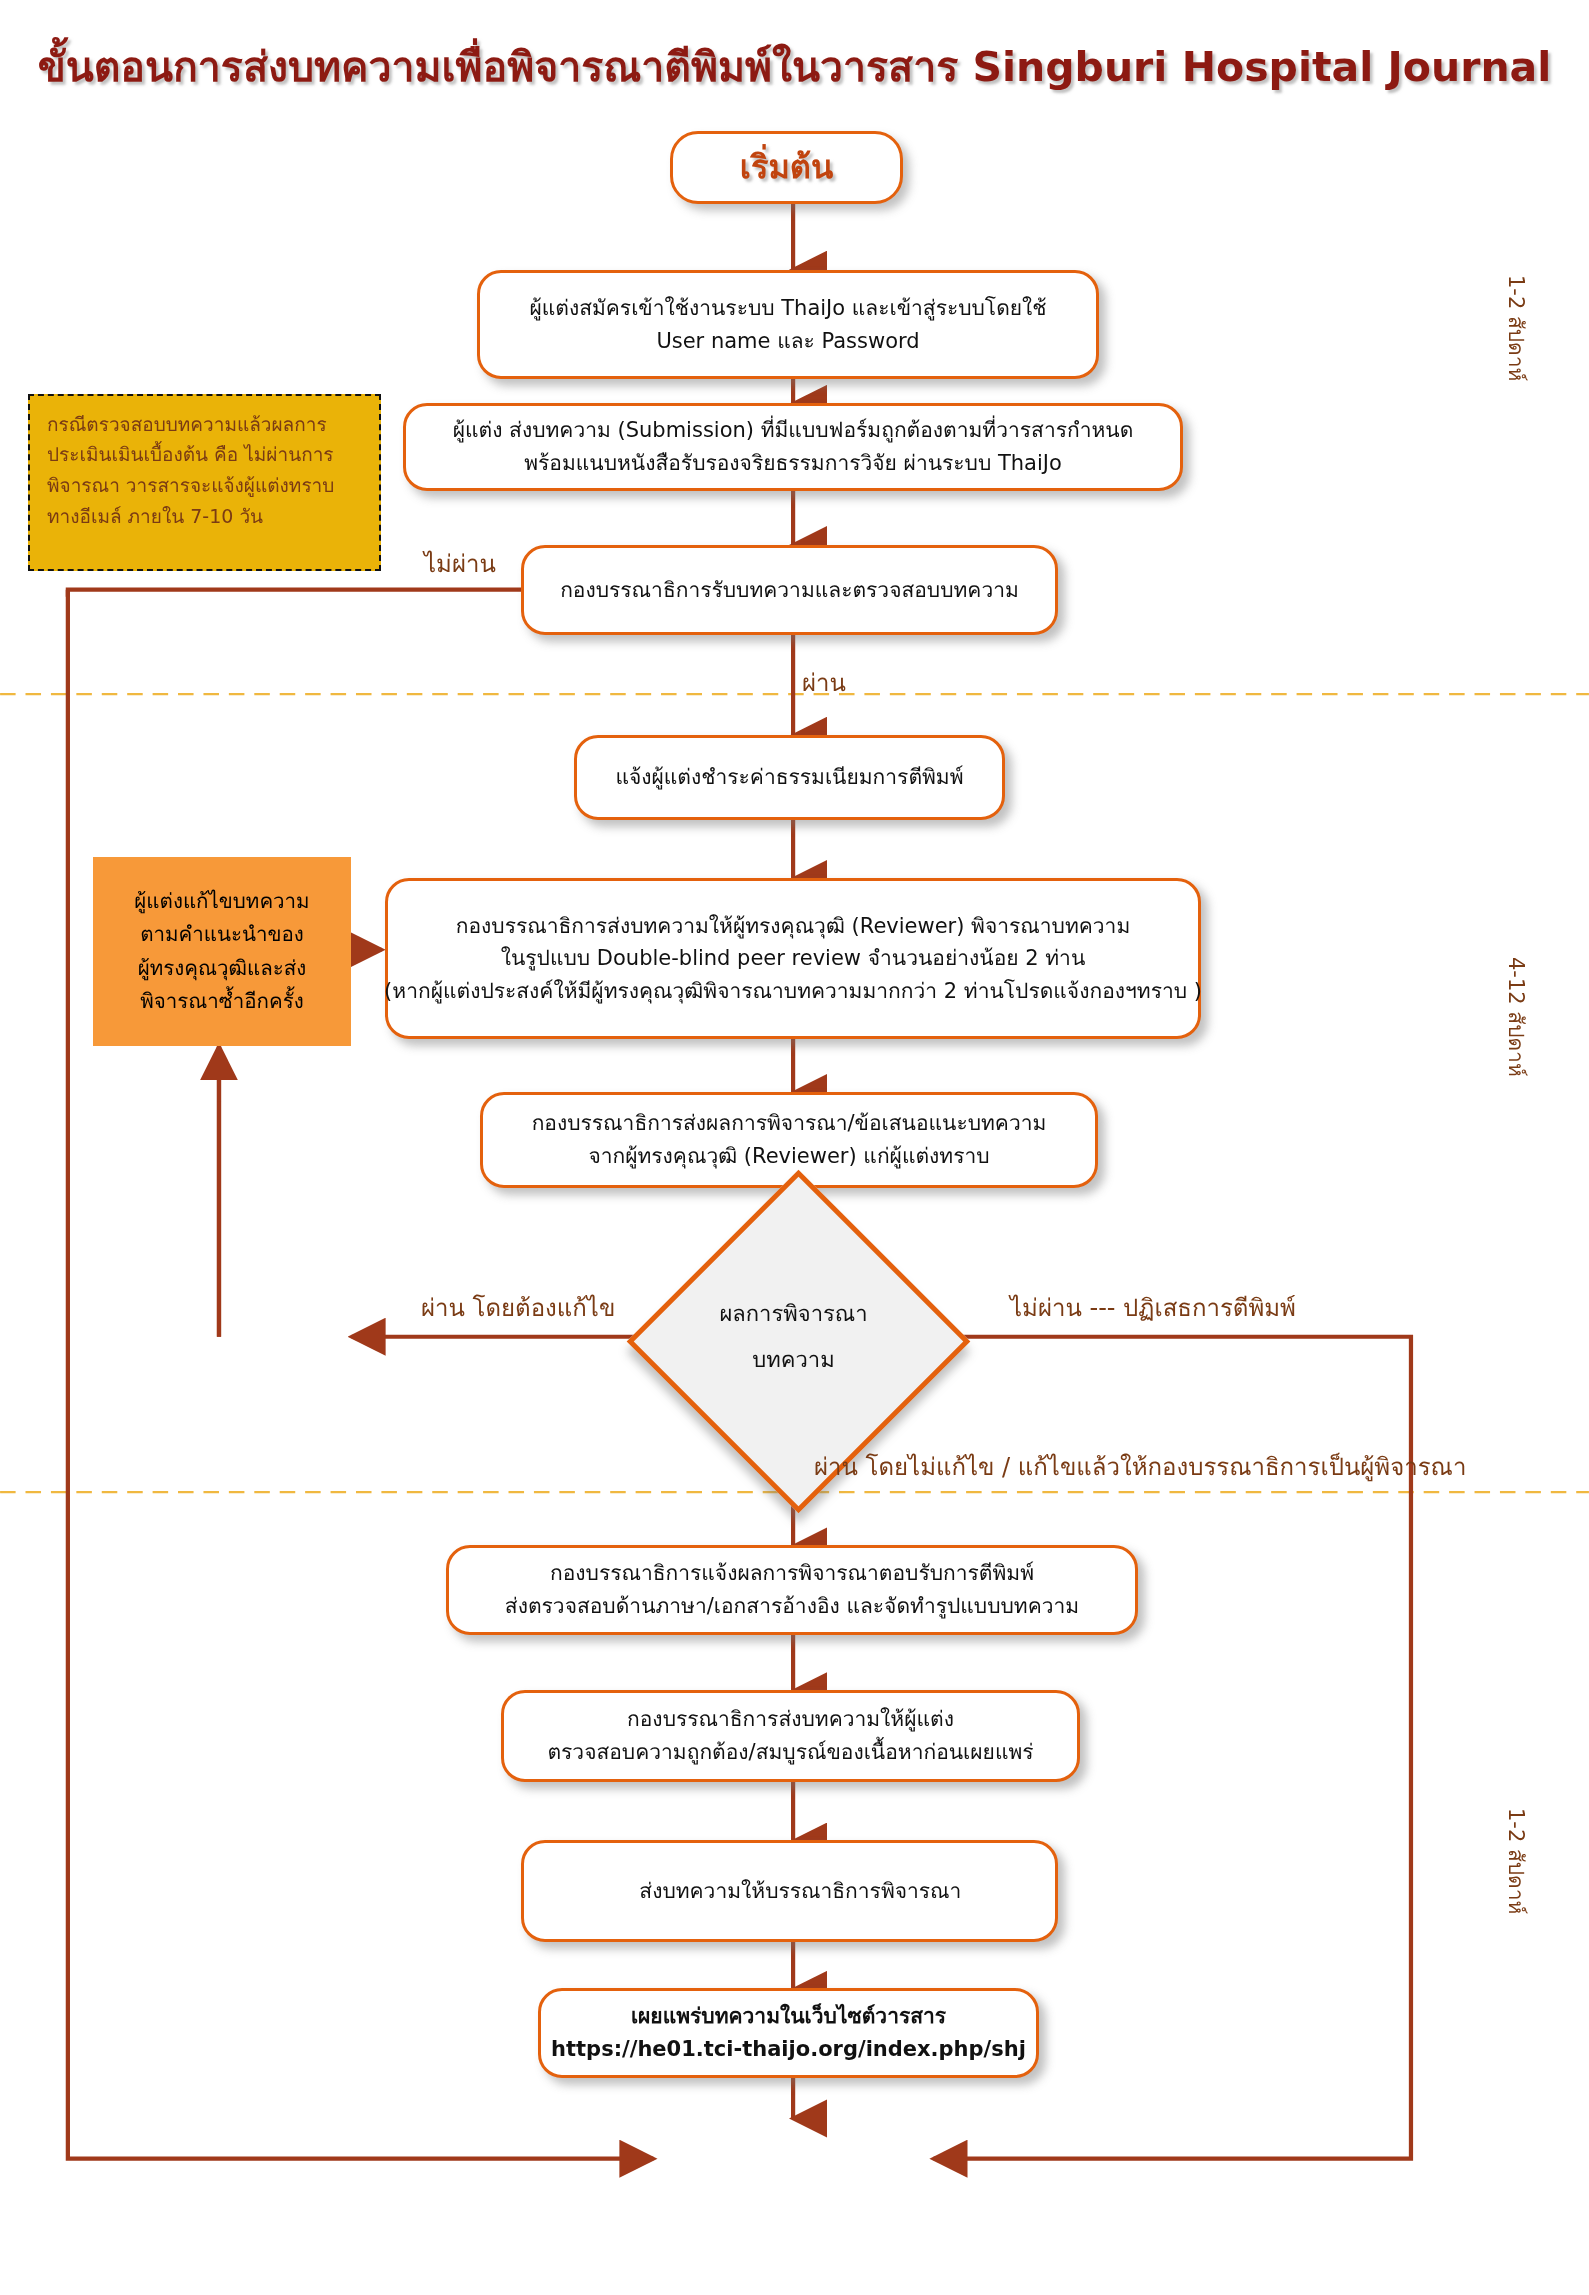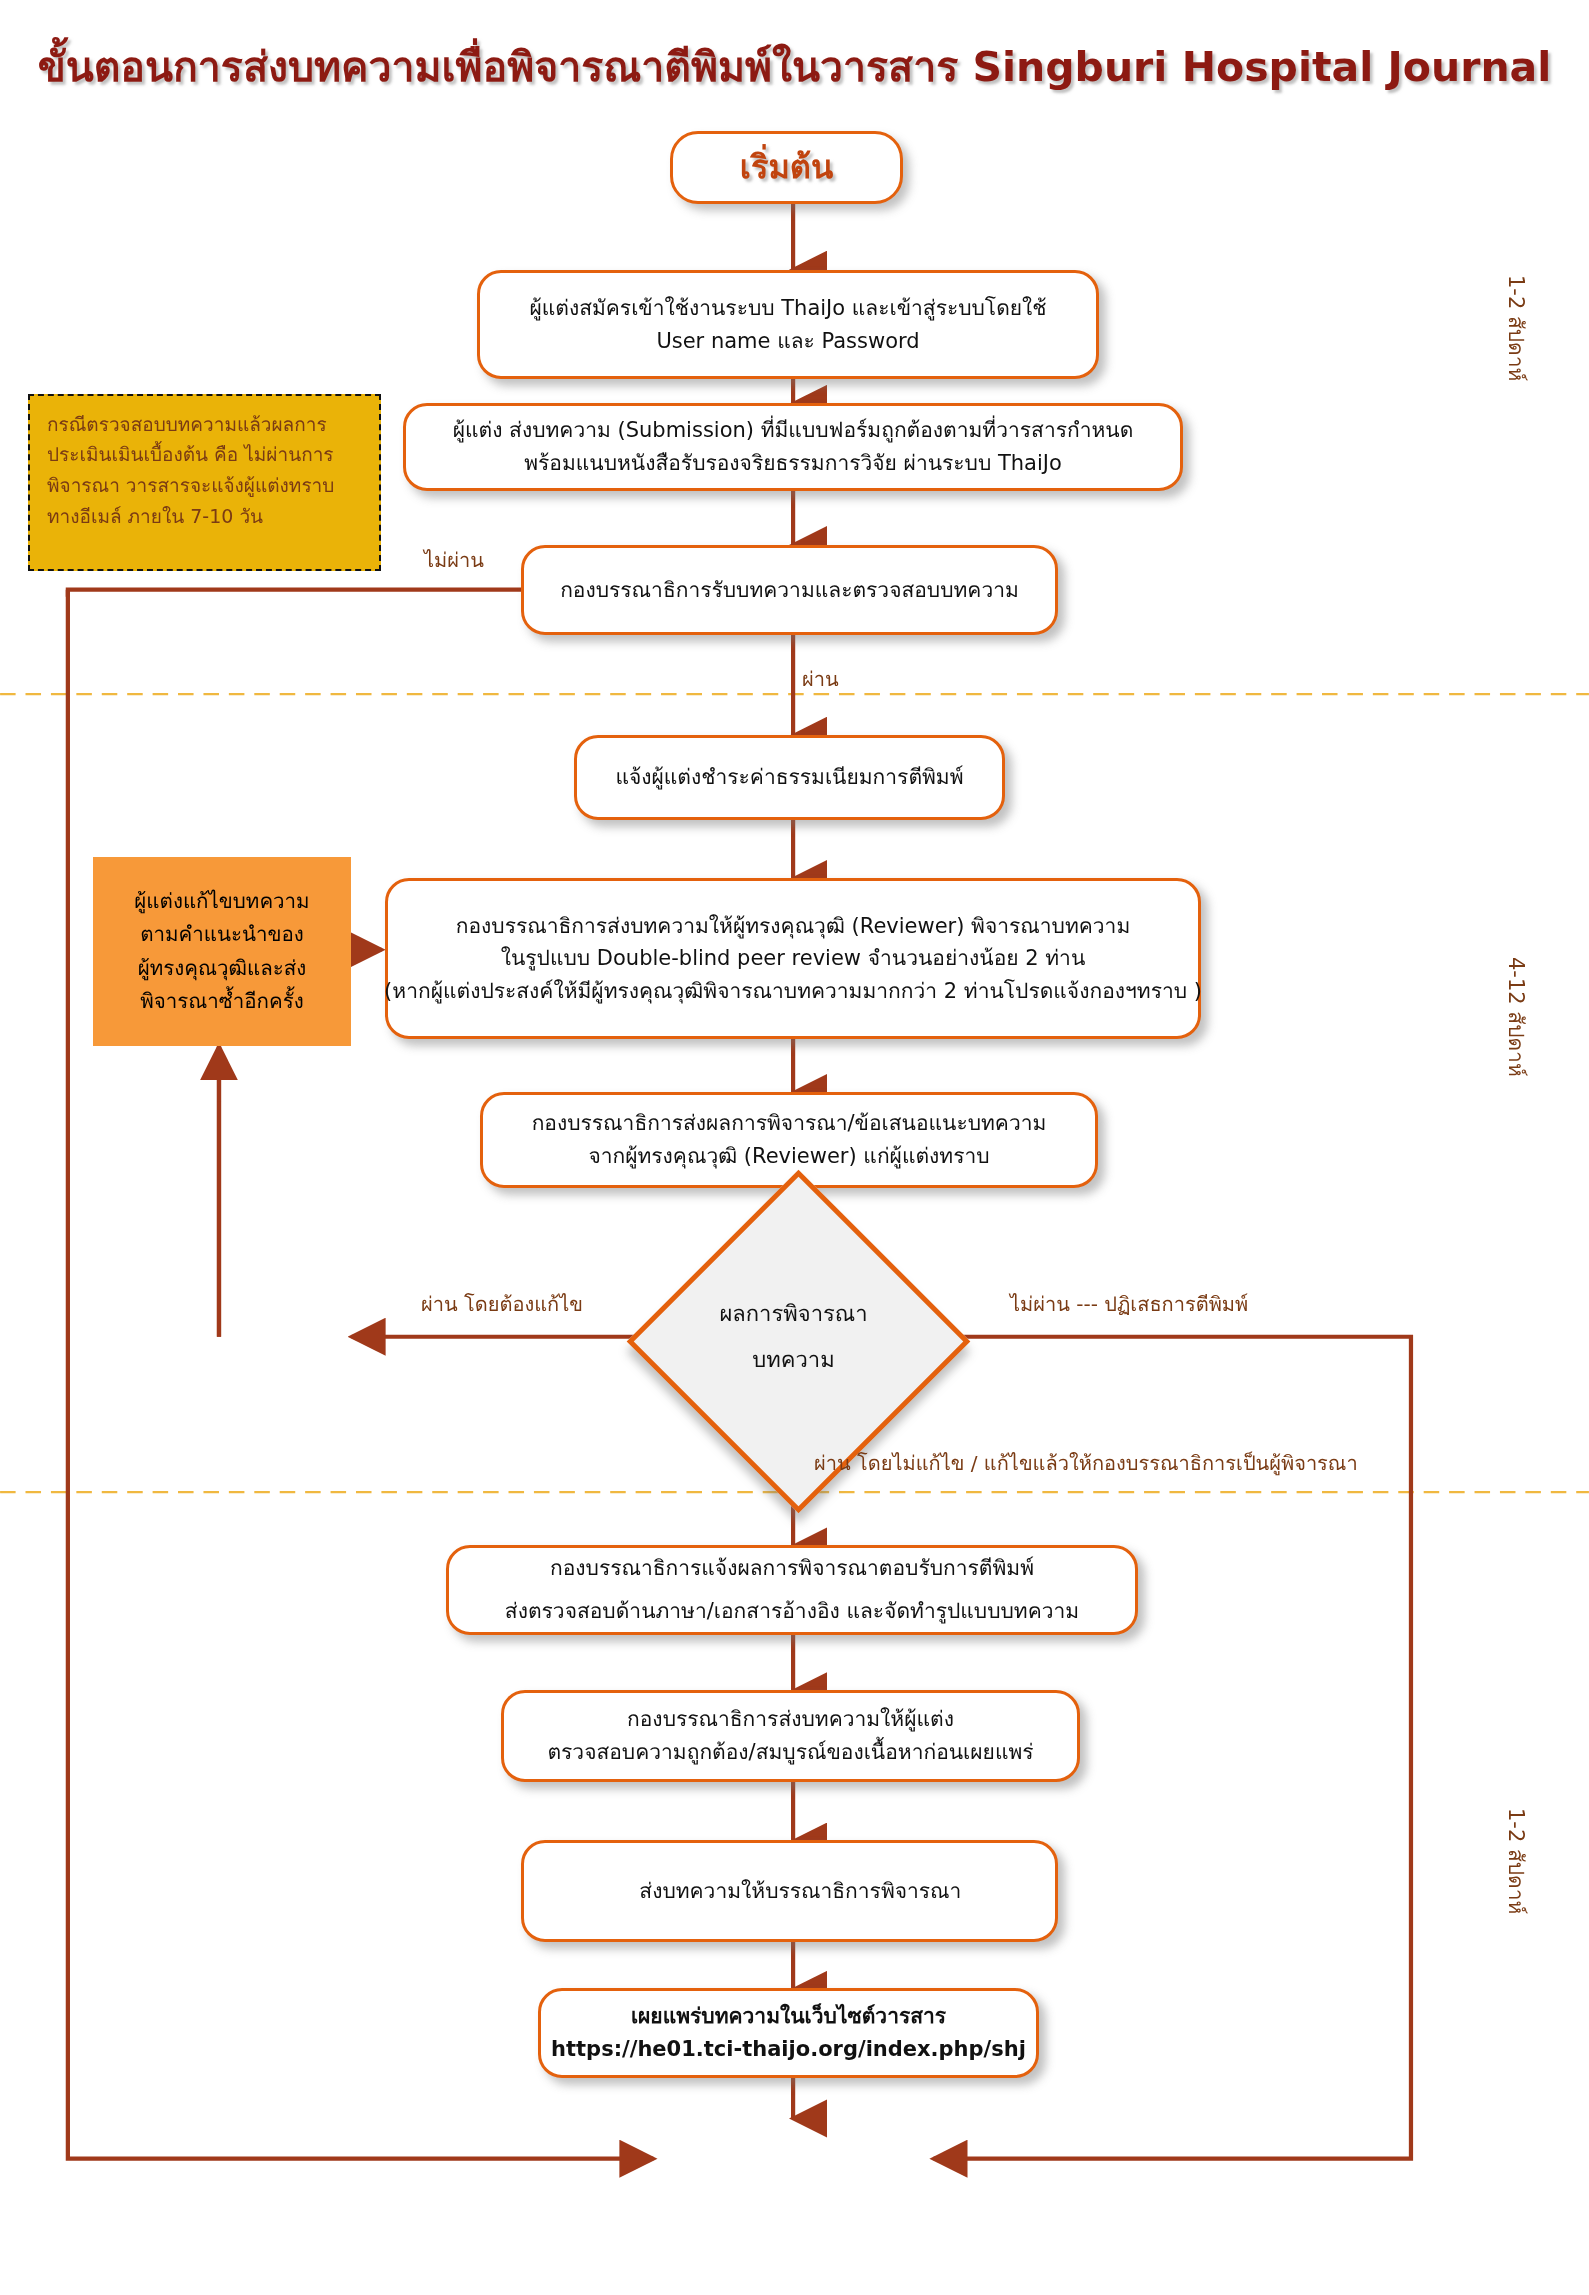--- a/index.html
+++ b/index.html
@@ -120,21 +120,21 @@
     font-size: 19px;
     line-height: 1.62;
     padding: 12.7px 15.5px 10px 17px;
     text-align: left;
   }
 
   
   .elabel {
     position: absolute;
     color: #7a3b14;
-    font-size: 20px;
+    font-size: 24px;
     white-space: nowrap;
   }
 
   
   .phase {
     position: absolute;
     color: #7a3b14;
     font-size: 21px;
     white-space: nowrap;
     transform: rotate(90deg);
@@ -243,21 +243,21 @@
     <span class="ln">กองบรรณาธิการส่งผลการพิจารณา/ข้อเสนอแนะบทความ</span>
     <span class="ln">จากผู้ทรงคุณวุฒิ (Reviewer) แก่ผู้แต่งทราบ</span>
   </div>
 
   <div class="diamond" style="left:677px; top:1220px;"></div>
   <div class="diamond-label" style="left:677px; top:1256px; width:233px; height:162px;">
     <span class="ln">ผลการพิจารณา</span>
     <span class="ln">บทความ</span>
   </div>
 
-  <div class="node" style="left:446px; top:1545px; width:692px; height:90px;justify-content:space-between;">
+  <div class="node" style="left:446px; top:1545px; width:692px; height:90px;">
     <span class="ln">กองบรรณาธิการแจ้งผลการพิจารณาตอบรับการตีพิมพ์</span>
     <span class="ln">ส่งตรวจสอบด้านภาษา/เอกสารอ้างอิง และจัดทำรูปแบบบทความ</span>
   </div>
 
   <div class="node" style="left:501px; top:1690px; width:579px; height:92px;">
     <span class="ln">กองบรรณาธิการส่งบทความให้ผู้แต่ง</span>
     <span class="ln">ตรวจสอบความถูกต้อง/สมบูรณ์ของเนื้อหาก่อนเผยแพร่</span>
   </div>
 
   <div class="node" style="left:521px; top:1840px; width:537px; height:102px;padding-left:33px;">

